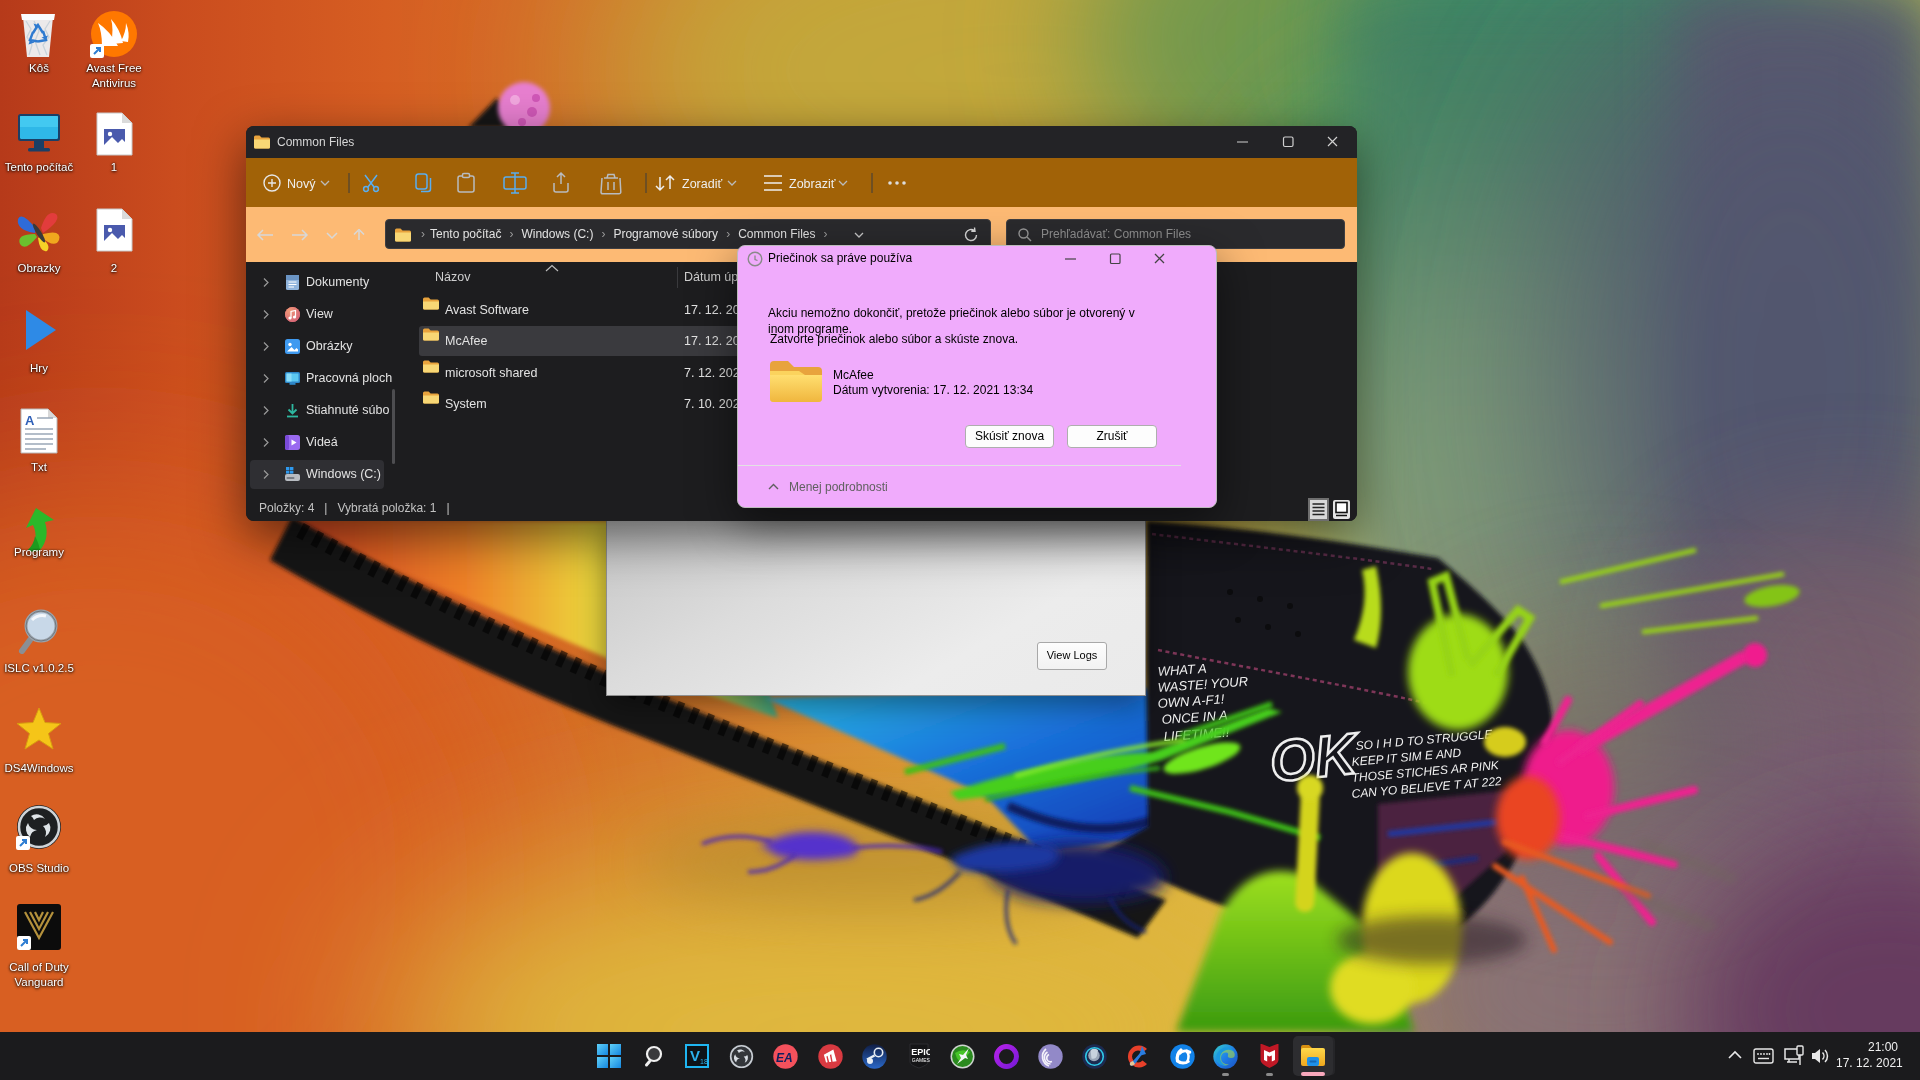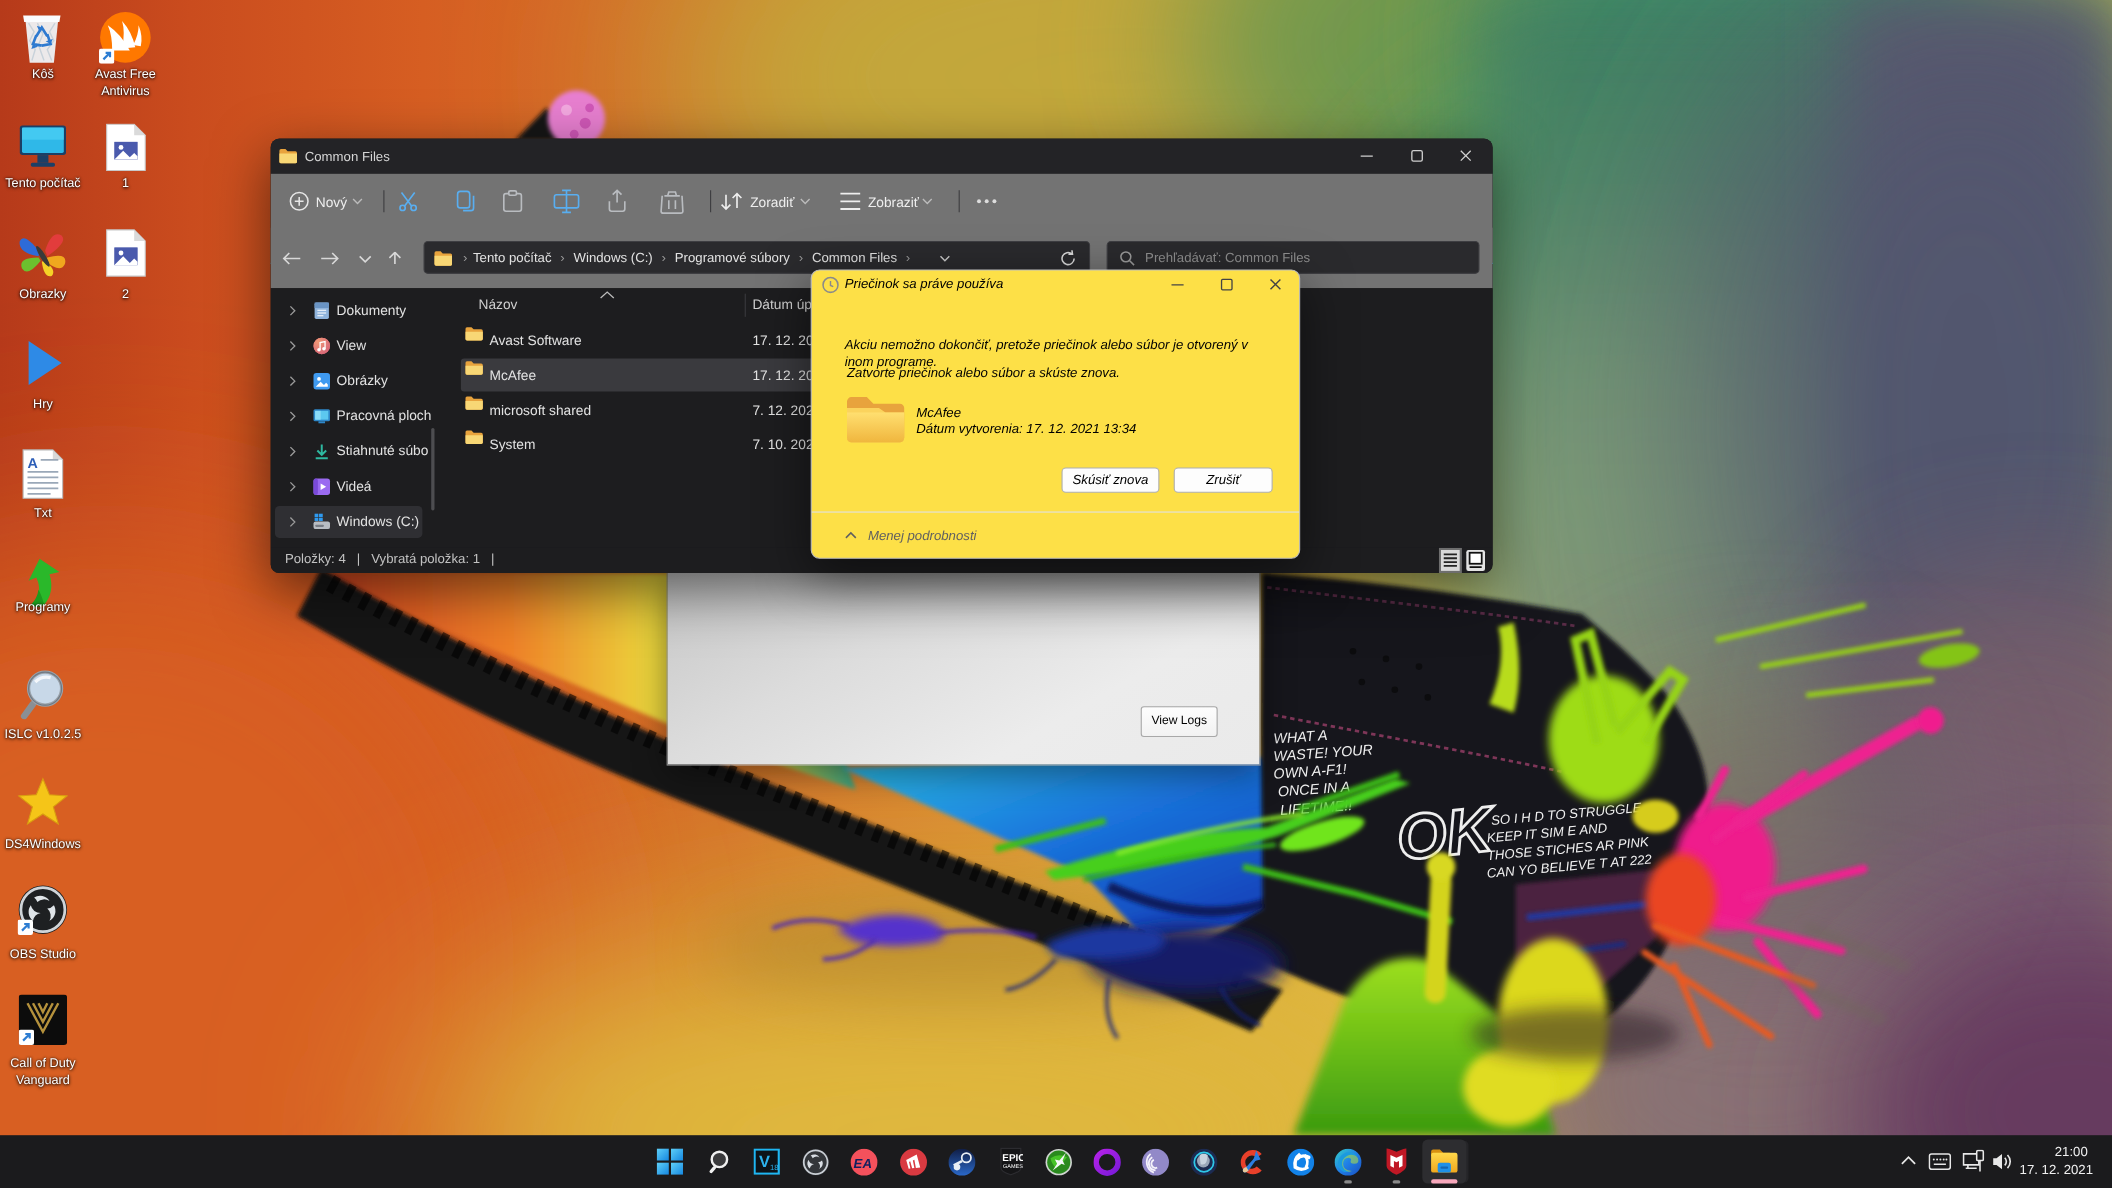--- a/index.html
+++ b/index.html
@@ -301,21 +301,21 @@
    <path d="M1,5.5 L17,5.5 L17,13 a1.5,1.5 0 0 1 -1.5,1.5 L2.5,14.5 A1.5,1.5 0 0 1 1,13 Z" fill="#f8d775"></path>
   </svg>
   <span class="abs" style="left:31px;top:8.5px;font-size:12px;color:#d6d6d6;">Common Files</span>
   <svg class="abs" style="left:986px;top:0" width="125" height="32" viewBox="0 0 125 32">
    <path d="M5,16 L16,16" stroke="#d0d0d0" stroke-width="1.2"></path>
    <rect x="51.5" y="11" width="9.5" height="9.5" rx="1.5" fill="none" stroke="#d0d0d0" stroke-width="1.2"></rect>
    <path d="M96,11 L105,20 M105,11 L96,20" stroke="#d0d0d0" stroke-width="1.2"></path>
   </svg>
  </div>
 
- <div class="abs" style="left:0;top:32px;width:100%;height:81px;background:#737373;border-bottom:1px solid #0ea5e9;">
+ <div class="abs" style="left:0;top:32px;width:100%;height:81px;background:#a16207;border-bottom:1px solid #0ea5e9;">
   <svg class="abs" style="left:12px;top:1px" width="900" height="48" viewBox="0 0 900 48">
    <g stroke="#e6e6e6" stroke-width="1.4" fill="none">
     <circle cx="14" cy="24" r="8"></circle>
           <path d="M14,20 L14,28 M10,24 L18,24"></path>
    </g>
    <text x="29" y="29" font-size="12.5" fill="#eee" font-family="Liberation Sans,sans-serif">Nový</text>
    <path d="M63,22 L67,26 L71,22" stroke="#bbb" stroke-width="1.3" fill="none"></path>
    <path d="M91,14 L91,34" stroke="#3c3c3f" stroke-width="1"></path>
    <g stroke="#59aef0" stroke-width="1.5" fill="none">
     <circle cx="108" cy="30" r="2.4"></circle>
@@ -351,21 +351,21 @@
    <path d="M581,22 L585,26 L589,22" stroke="#bbb" stroke-width="1.3" fill="none"></path>
    <path d="M614,14 L614,34" stroke="#3c3c3f" stroke-width="1"></path>
    <g fill="#ddd">
           <circle cx="632" cy="24" r="1.8"></circle>
           <circle cx="639" cy="24" r="1.8"></circle>
           <circle cx="646" cy="24" r="1.8"></circle>
         </g>
   </svg>
  </div>
 
- <div class="abs" style="left:0;top:81px;width:100%;height:55px;background:#737373;">
+ <div class="abs" style="left:0;top:81px;width:100%;height:55px;background:#fdba74;">
   <svg class="abs" style="left:0;top:0" width="140" height="55" viewBox="0 0 140 55">
    <g stroke="#d8d8d8" stroke-width="1.5" fill="none">
     <path d="M12,28 L27,28 M17,23 L12,28 L17,33"></path>
     <path d="M46,28 L61,28 M56,23 L61,28 L56,33"></path>
     <path d="M81,26 L86,31 L91,26"></path>
     <path d="M113,33 L113,24 M113,22.5 L108,27.5 M113,22.5 L118,27.5"></path>
    </g>
   </svg>
 
   <div class="abs" style="left:139px;top:12px;width:606px;height:30px;background:#2a2a2d;border:1px solid #3e3e42;border-radius:4px;box-sizing:border-box;">
@@ -504,21 +504,21 @@
    <rect x="0" y="0" width="21" height="23" fill="#6e6e6e"></rect>
    <rect x="2" y="2" width="17" height="19" fill="#d8d8d8"></rect>
    <path d="M4.5,6 L16.5,6 M4.5,9.5 L16.5,9.5 M4.5,13 L16.5,13 M4.5,16.5 L16.5,16.5" stroke="#222" stroke-width="1.6"></path>
    <rect x="25" y="2" width="17" height="19" rx="2" fill="#e4e4e4"></rect>
    <rect x="28" y="4.5" width="11" height="10" fill="#fff" stroke="#111" stroke-width="1.6"></rect>
    <path d="M28,17.5 L39,17.5" stroke="#111" stroke-width="1.6"></path>
   </svg>
  </div>
 </div>
 
-<div class="abs" style="left:737px;top:245px;width:445px;height:263px;background:#fde047;border-radius:8px;box-shadow:0 14px 45px rgba(0,0,0,.5);color:#000;border:1px solid #bbb;box-sizing:border-box;font-style:italic;">
+<div class="abs" style="left:737px;top:245px;width:480px;height:263px;background:#f0abfc;border-radius:8px;box-shadow:0 14px 45px rgba(0,0,0,.5);color:#000;border:1px solid #bbb;box-sizing:border-box;">
  <svg class="abs" style="left:9px;top:4.5px" width="16" height="16" viewBox="0 0 16 16">
   <circle cx="8" cy="8" r="6.8" stroke="#8a8a8a" stroke-width="1.4" fill="none"></circle>
   <path d="M8,4.5 L8,8.5 L10.5,9.5" stroke="#8a8a8a" stroke-width="1.3" fill="none"></path>
  </svg>
  <span class="abs" style="left:30px;top:5px;font-size:12px;">Priečinok sa práve používa</span>
  <svg class="abs" style="left:310px;top:0" width="134" height="26" viewBox="0 0 134 26">
   <path d="M17,13 L28,13" stroke="#444" stroke-width="1.2"></path>
   <rect x="62.5" y="8" width="9.5" height="9.5" rx="1" fill="none" stroke="#444" stroke-width="1.2"></rect>
   <path d="M107,8 L116,17 M116,8 L107,17" stroke="#444" stroke-width="1.3"></path>
  </svg>

